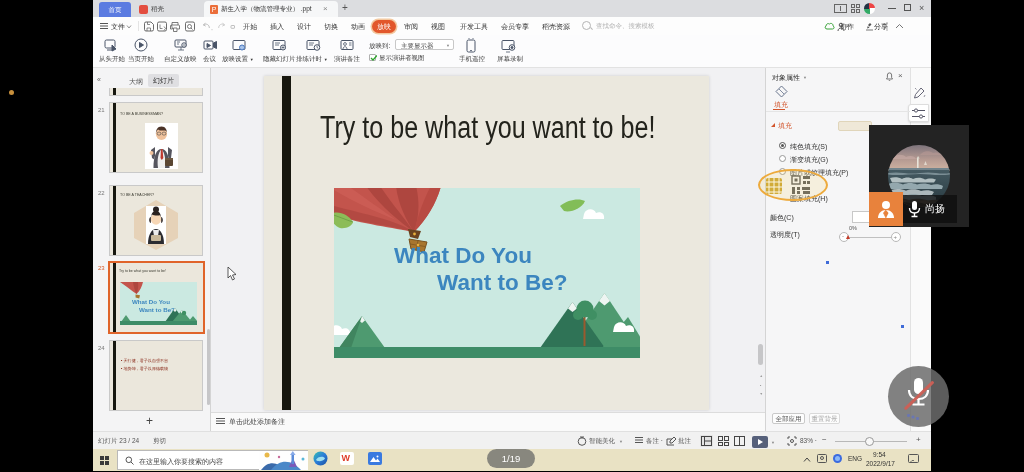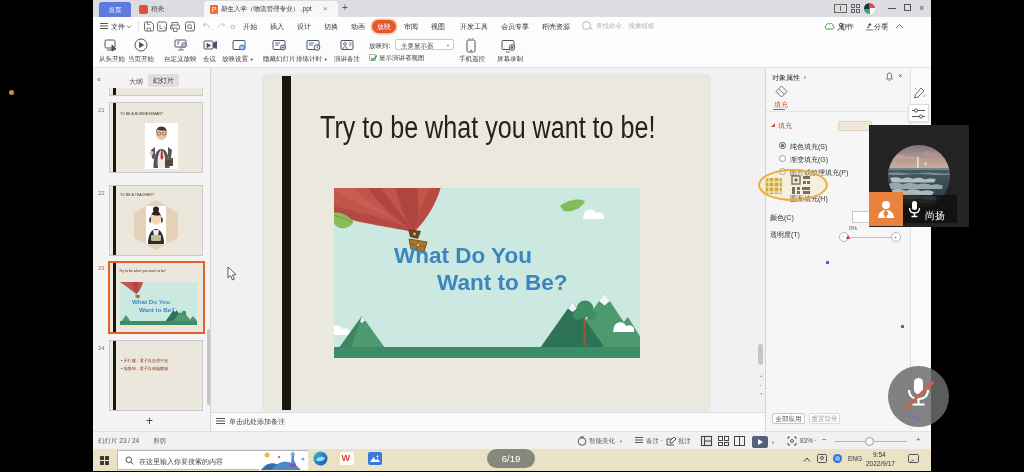--- a/index.html
+++ b/index.html
@@ -489,21 +489,21 @@
         <path d="M3 9c1-3.5 8-4.5 9-1.5 -2 3-7 3.5-9 1.5z" fill="#9fe0f0"></path>
       </svg>
     <div class="abs" style="left:247px;top:3px;width:14px;height:13px;background:#fff;border-radius:2px"></div>
     <div class="t" style="left:248.5px;top:3.5px;font-size:9px;color:#e03c2a;font-weight:bold">W</div>
     <div class="abs" style="left:275px;top:3px;width:14px;height:13px;background:#3a7ae0;border-radius:2px">
       <svg style="margin:3px 0 0 2px" width="10" height="7" viewBox="0 0 10 7">
           <path d="M0 7L3.5 2 6 5.5 7.5 3.5 10 7z" fill="#fff"></path>
           <circle cx="7.5" cy="1.5" r="1" fill="#fff"></circle>
         </svg>
     </div>
-    <div class="abs" style="left:394px;top:0px;width:48px;height:19px;background:rgba(122,122,116,.88);border-radius:9.5px;color:#fff;font-size:9.5px;text-align:center;line-height:19px">6/19</div>
+    <div class="abs" style="left:394px;top:0px;width:48px;height:19px;background:rgba(122,122,116,.88);border-radius:9.5px;color:#fff;font-size:9.5px;text-align:center;line-height:19px">1/19</div>
     <svg class="abs" style="left:710px;top:8px" width="8" height="5" viewBox="0 0 8 5">
         <path d="M1 4.5l3-3.5 3 3.5" fill="none" stroke="#444" stroke-width="1"></path>
       </svg>
     <svg class="abs" style="left:724px;top:5px" width="10" height="9" viewBox="0 0 10 9" fill="none" stroke="#555" stroke-width="1">
         <rect x="0.5" y="0.5" width="9" height="8" rx="1"></rect>
         <circle cx="5" cy="4" r="1.5"></circle>
       </svg>
     <div class="abs" style="left:740px;top:5px;width:9px;height:9px;border-radius:50%;background:#3a6ae0"></div>
     <div class="abs" style="left:742px;top:7px;width:5px;height:5px;border-radius:50%;background:#8ab8f8"></div>
     <div class="t" style="left:755px;top:6px;font-size:6.5px;color:#333">ENG</div>
@@ -560,21 +560,21 @@
         <path d="M9 11l-2.5 3L9 19l2.5-5z" fill="#e8823c"></path>
         <path d="M9 11l-2.5 3L9 19" fill="none" stroke="#e8823c" stroke-width=".8"></path>
       </svg>
   </div>
   <div class="abs" style="left:34px;top:70px;width:54px;height:28px;background:rgba(12,12,12,.72)">
     <svg class="abs" style="left:5px;top:6px" width="13" height="17" viewBox="0 0 13 17">
         <rect x="4" y="0" width="5" height="9" rx="2.5" fill="#fff"></rect>
         <path d="M1.5 7c0 3 2 5 5 5s5-2 5-5" fill="none" stroke="#fff" stroke-width="1.4"></path>
         <path d="M6.5 12v3M3.5 15.5h6" stroke="#fff" stroke-width="1.4"></path>
       </svg>
-    <div class="t" style="left:22px;top:14px;font-size:10px;color:#fff">尚扬</div>
+    <div class="t" style="left:22px;top:7px;font-size:10px;color:#fff">尚扬</div>
   </div>
 </div>
 
 <div class="abs" style="left:888px;top:366px;width:61px;height:61px;border-radius:50%;background:rgba(108,108,108,.85)">
   <svg class="abs" style="left:19px;top:12px" width="23" height="30" viewBox="0 0 23 30">
       <rect x="7" y="0" width="9" height="16" rx="4.5" fill="#fff"></rect>
       <path d="M2 12c0 6 4 9 9.5 9s9.5-3 9.5-9" fill="none" stroke="#fff" stroke-width="2.2"></path>
       <path d="M11.5 21v5M5.5 26.5h12" stroke="#fff" stroke-width="2.2"></path>
     </svg>
   <div class="abs" style="left:11px;top:27.5px;width:40px;height:2.6px;border-radius:1.3px;background:rgba(205,95,85,.95);transform:rotate(-44deg)"></div>

